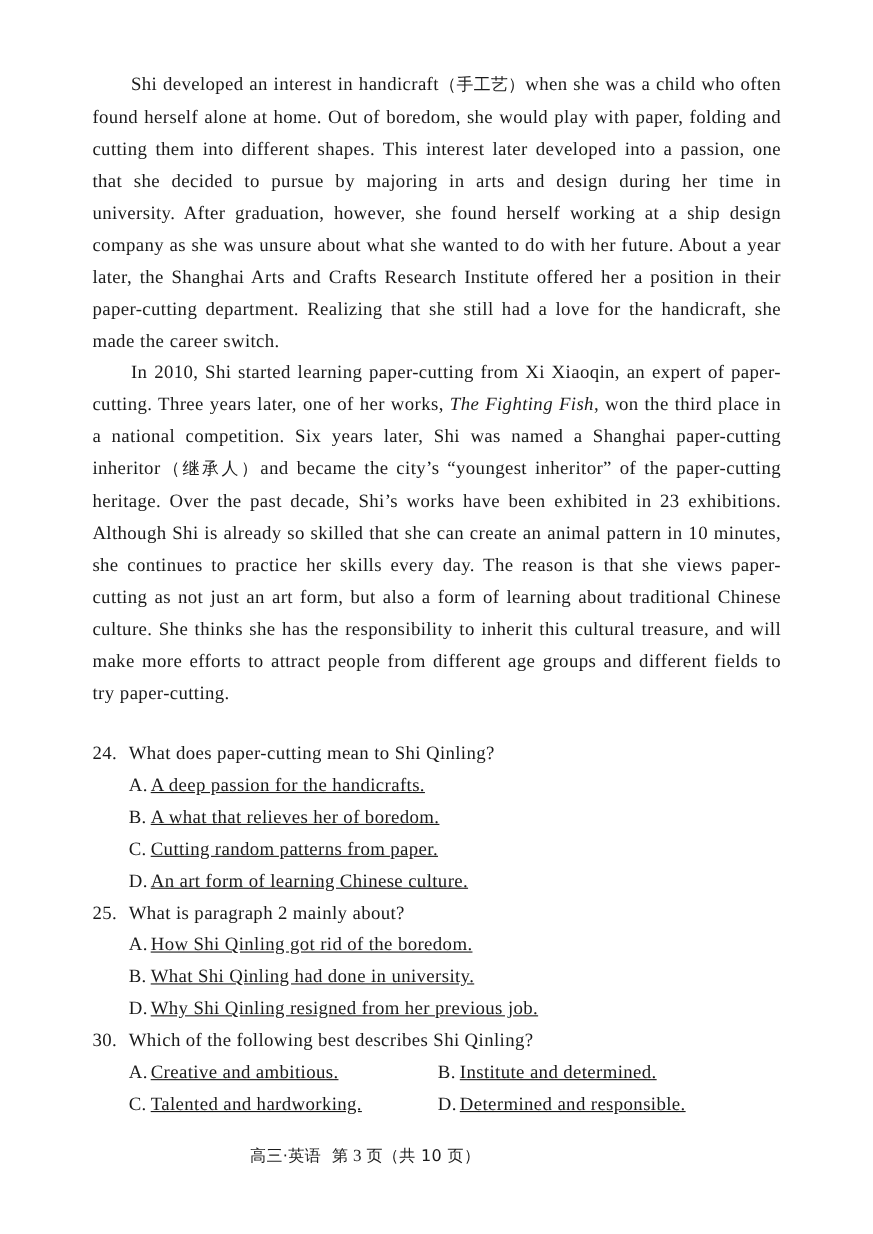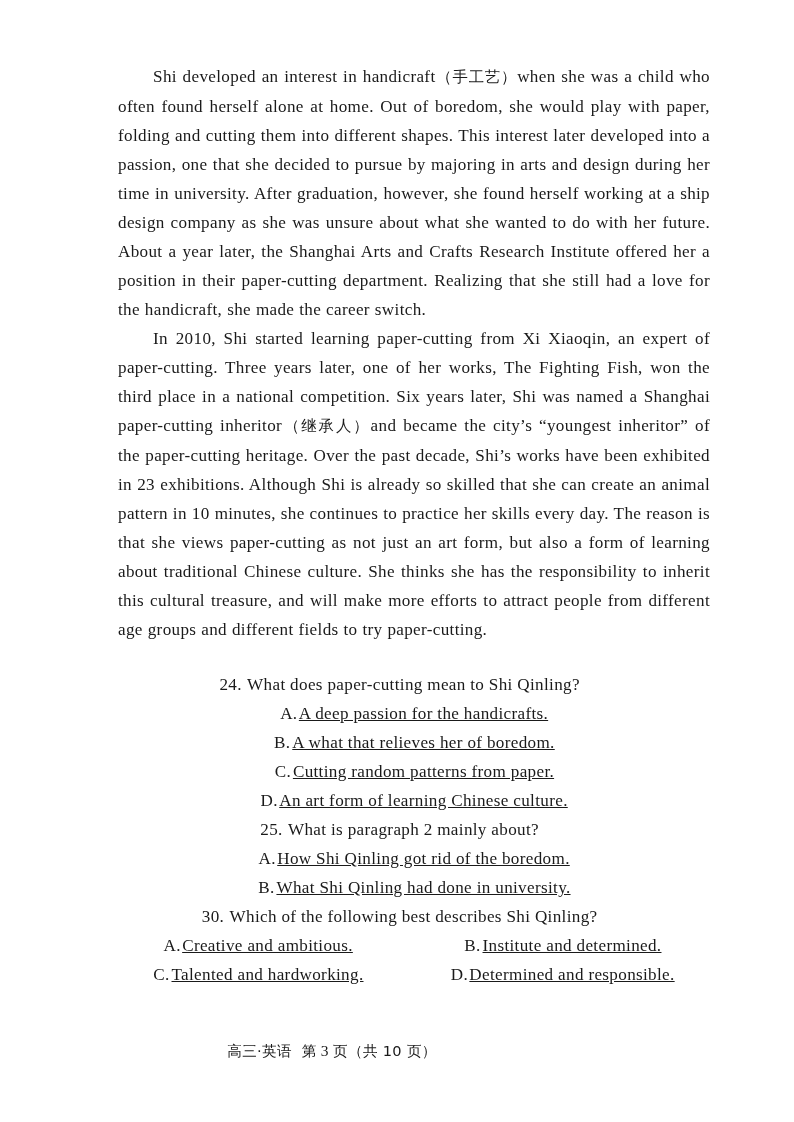--- a/index.html
+++ b/index.html
@@ -41,37 +41,36 @@
     line-height: 29px;
     text-align: justify;
     text-justify: inter-word;
     text-indent: 2.05em;
     letter-spacing: 0.02em;
     word-spacing: 0.02em;
     hyphens: none;
   }
   .passage p.no-indent {
     text-indent: 2.05em;
-    margin-left: 34px;
   }
   .cjk {
     font-family: "DejaVu Sans", "Liberation Sans", sans-serif;
     font-size: 15.4px;
     letter-spacing: 0;
   }
   .bk-title {
+    font-style: italic;
   }
 
   
   .questions {
     margin-top: 26px;
   }
   .question-block {
     margin-bottom: 0;
-    text-align: center;
   }
   .q-stem {
     font-size: 17.1px;
     line-height: 29px;
     padding-left: 33px;
     text-indent: -33px;
     letter-spacing: 0.02em;
     white-space: nowrap;
   }
   .q-num {
@@ -94,21 +93,21 @@
   .opt-letter {
     display: inline-block;
     width: 20px;
     text-indent: 0;
   }
 
   
   .options-grid {
     display: grid;
     grid-template-columns: 314px 1fr;
-    column-gap: 16px;
+    column-gap: 0;
   }
   .options-grid .option {
     padding-left: 33px;
     text-indent: 0;
   }
   .options-grid .option.col2 {
     padding-left: 0;
   }
   .options-grid .opt-letter {
     width: 20px;
@@ -172,20 +171,23 @@
         <div class="q-stem">
           <span class="q-num">25.</span><span>What is paragraph 2 mainly about?</span>
         </div>
         <div class="options">
           <div class="option">
             <span class="opt-letter">A.</span><span>How Shi Qinling got rid of the boredom.</span>
           </div>
           <div class="option">
             <span class="opt-letter">B.</span><span>What Shi Qinling had done in university.</span>
           </div>
+          <div class="option">
+            <span class="opt-letter">D.</span><span>Why Shi Qinling resigned from her previous job.</span>
+          </div>
         </div>
       </div>
 
       <div class="question-block">
         <div class="q-stem">
           <span class="q-num">30.</span><span>Which of the following best describes Shi Qinling?</span>
         </div>
         <div class="options options-grid">
           <div class="option">
             <span class="opt-letter">A.</span><span>Creative and ambitious.</span>

